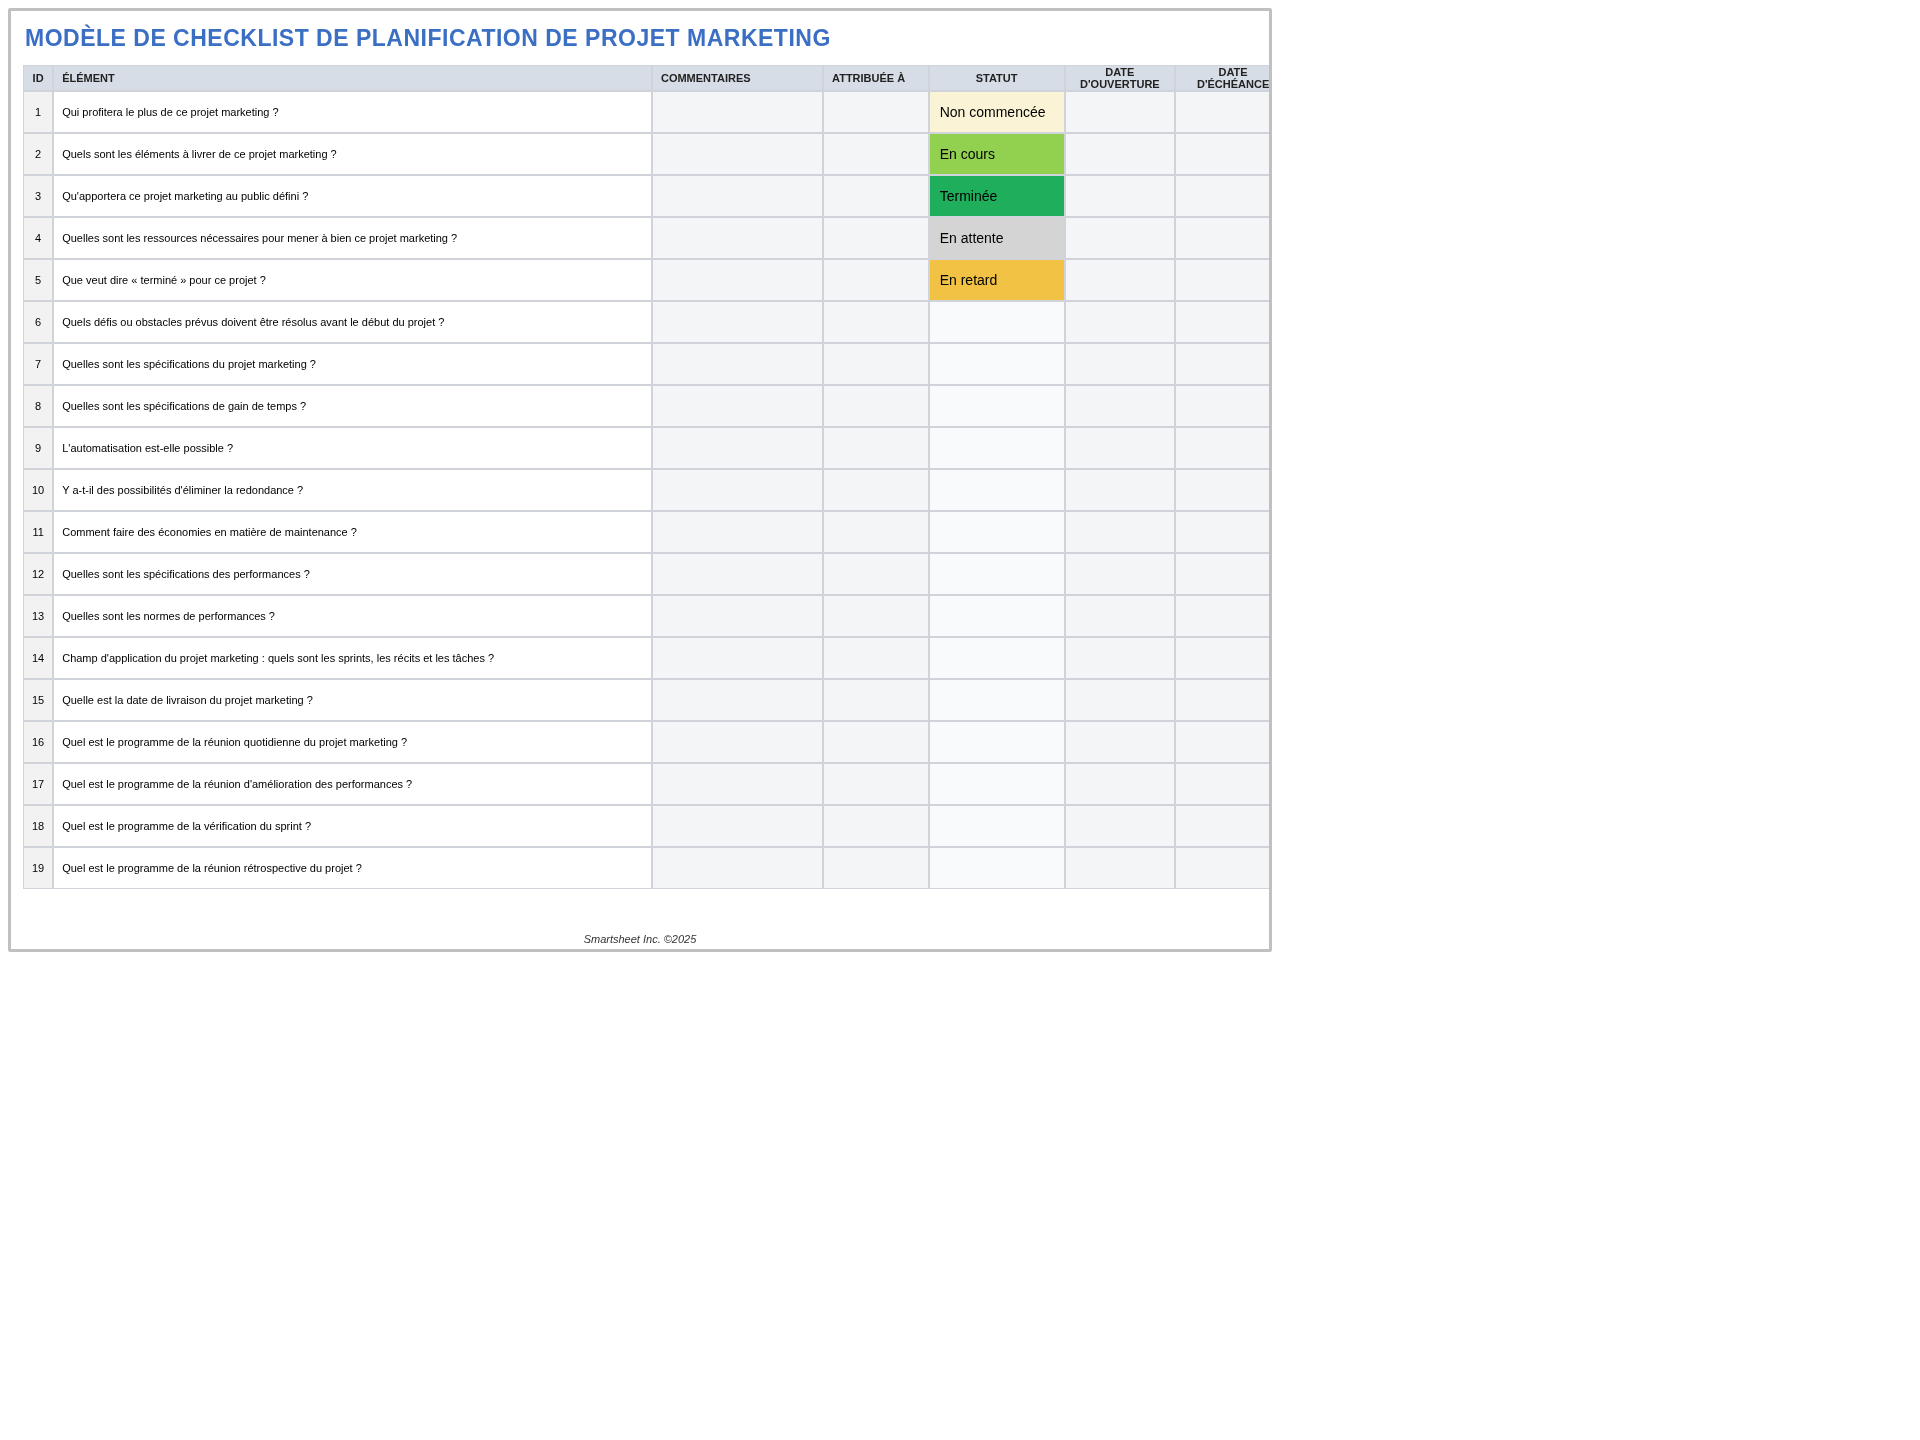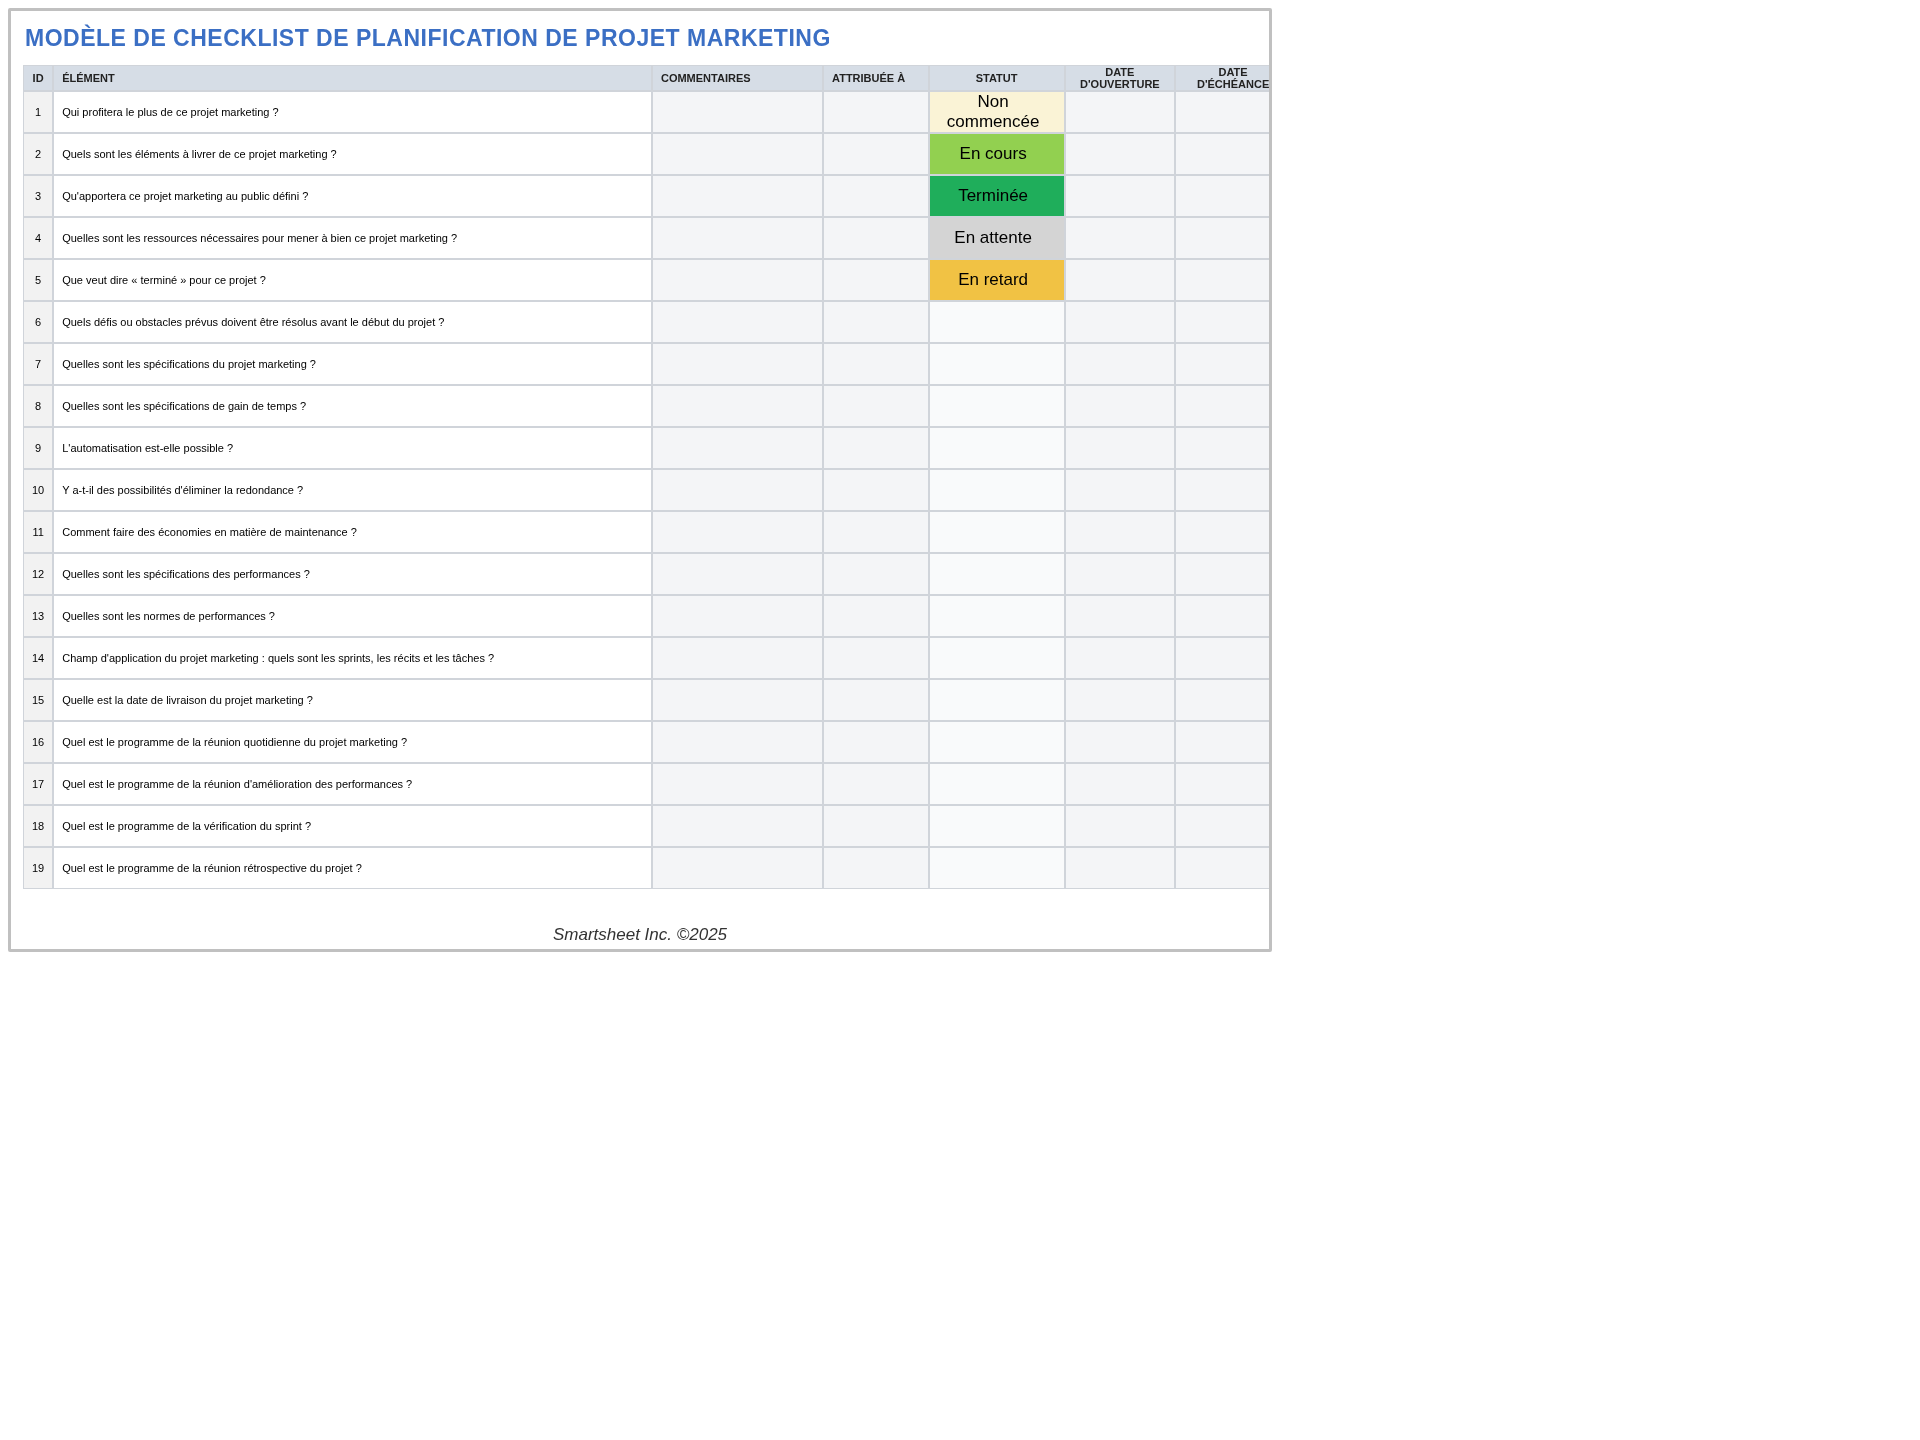--- a/index.html
+++ b/index.html
@@ -68,36 +68,35 @@
   td.id-cell {
     background: #f2f2f2;
     text-align: center;
     font-size: 11px;
   }
   td.date-cell, td.com-cell, td.att-cell {
     background: #f4f5f7;
   }
   td.stat-cell {
     background: #f9fafb;
-    font-size: 17px;
-    padding-left: 1px;
-    text-align: center;
+    font-size: 14px;
+    padding-left: 10px;
   }
   .s-not   { background: #faf3d6 !important; }
   .s-prog  { background: #92d050 !important; }
   .s-done  { background: #1fae5b !important; }
   .s-hold  { background: #d4d4d4 !important; }
   .s-late  { background: #f1c244 !important; }
   .footer {
     position: absolute;
     bottom: 4px;
     left: 0; right: 0;
     text-align: center;
     font-style: italic;
-    font-size: 17px;
+    font-size: 11px;
     color: #333;
   }
 </style>
 </head>
 <body>
 
 <div class="frame">
   <div class="title">MODÈLE DE CHECKLIST DE PLANIFICATION DE PROJET MARKETING</div>
 
   <div class="table-wrap">

